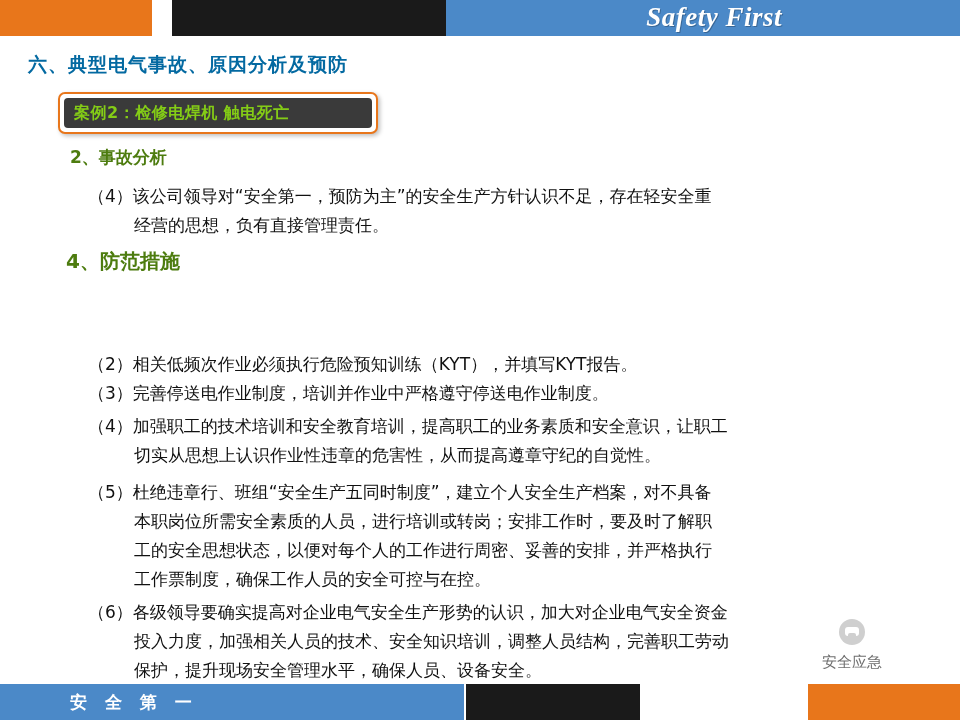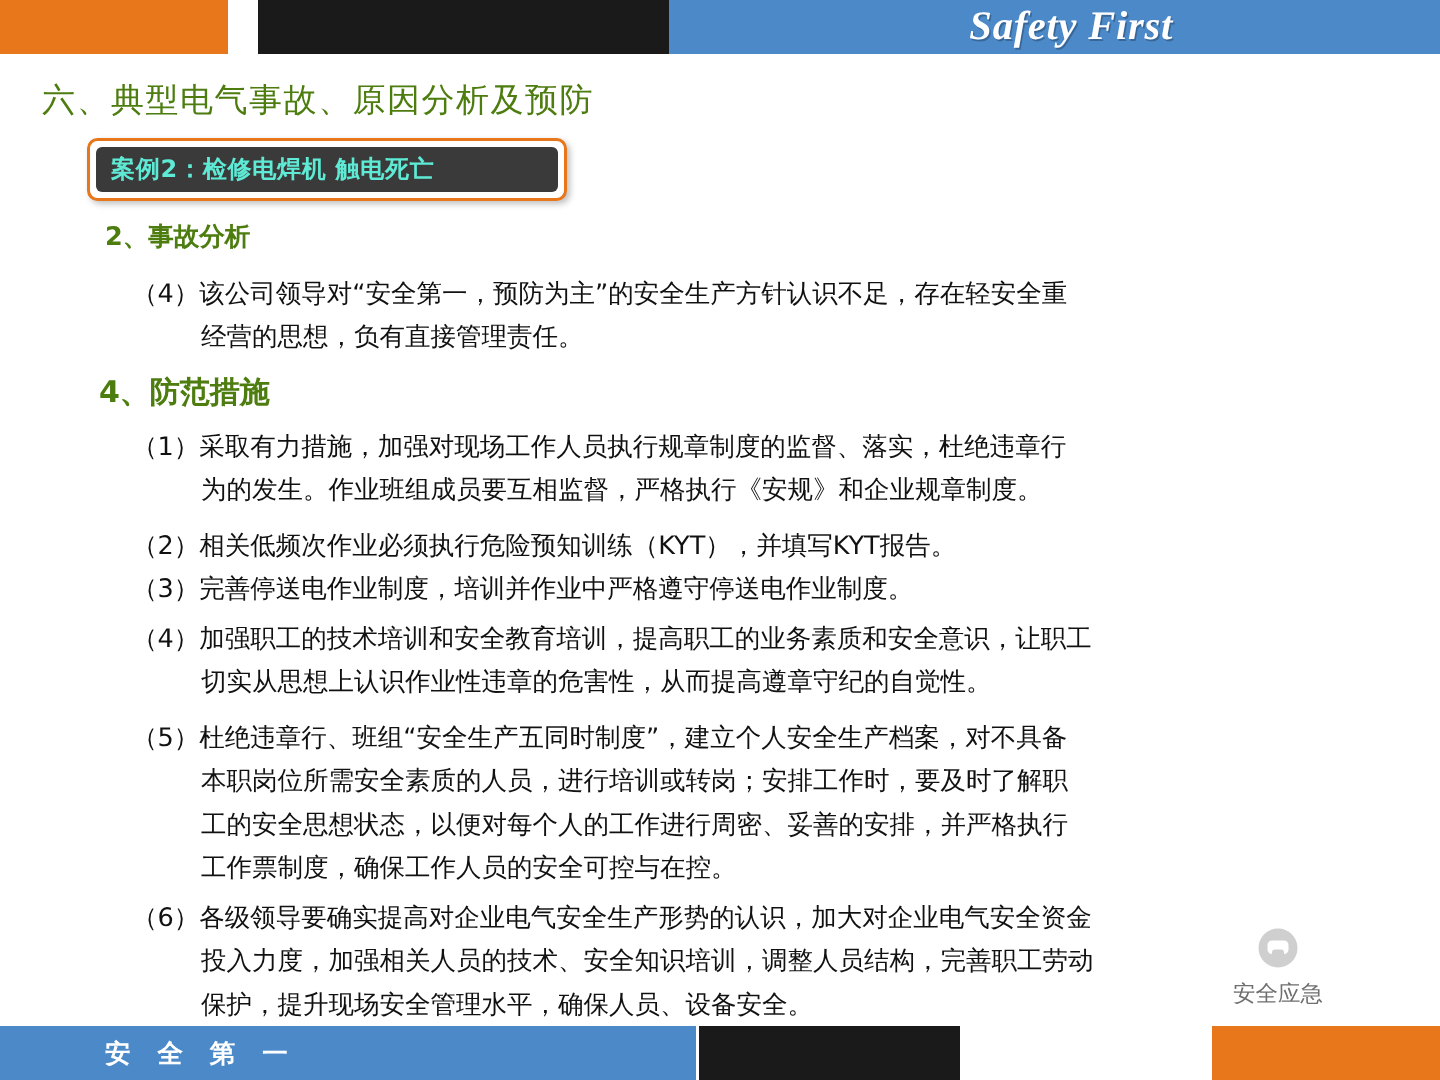--- a/index.html
+++ b/index.html
@@ -55,43 +55,43 @@
     font-weight: bold;
     font-size: 27px;
     letter-spacing: 0.5px;
     text-shadow: 1px 1px 0 rgba(0,0,0,0.25);
   }
 
   
   .section-title {
     position: absolute;
     left: 28px; top: 52px;
-    color: #4d7c0f;
-    font-size: 22px;
-    font-weight: normal;
+    color: #0369a1;
+    font-size: 19px;
+    font-weight: bold;
     letter-spacing: 1px;
     font-family: "DejaVu Sans", "Liberation Sans", sans-serif;
   }
 
   .case-badge {
     position: absolute;
     left: 58px; top: 92px;
     width: 316px; height: 38px;
     border: 2px solid #e8761b;
     border-radius: 7px;
     background: #ffffff;
     box-shadow: 2px 2px 4px rgba(0,0,0,0.25);
   }
   .case-badge .inner {
     position: absolute;
     left: 4px; top: 4px;
     width: 308px; height: 30px;
     background: #3a3a3a;
     border-radius: 4px;
-    color: #5eead4;
+    color: #84cc16;
     font-size: 16px;
     font-weight: bold;
     line-height: 30px;
     padding-left: 10px;
     box-sizing: border-box;
     letter-spacing: 0.5px;
   }
 
   .sub-head {
     position: absolute;
@@ -223,22 +223,20 @@
   <div class="case-badge">
     <div class="inner">案例2：检修电焊机 触电死亡</div>
   </div>
 
   <div class="sub-head" id="sub-head-1">2、事故分析</div>
   <div class="sub-head" id="sub-head-2">4、防范措施</div>
 
   <div class="para hang" id="p-2-4"><span class="lead">（4）</span><span>该公司领导对“安全第一，预防为主”的安全生产方针认识不足，存在轻安全重
 经营的思想，负有直接管理责任。</span></div>
 
-  <div class="para hang" id="p-3-1"><span class="lead">（1）</span><span>采取有力措施，加强对现场工作人员执行规章制度的监督、落实，杜绝违章行
-为的发生。作业班组成员要互相监督，严格执行《安规》和企业规章制度。</span></div>
 
   <div class="para hang" id="p-3-2"><span class="lead">（2）</span><span>相关低频次作业必须执行危险预知训练（KYT），并填写KYT报告。</span></div>
 
   <div class="para hang" id="p-3-3"><span class="lead">（3）</span><span>完善停送电作业制度，培训并作业中严格遵守停送电作业制度。</span></div>
 
   <div class="para hang" id="p-3-4"><span class="lead">（4）</span><span>加强职工的技术培训和安全教育培训，提高职工的业务素质和安全意识，让职工
 切实从思想上认识作业性违章的危害性，从而提高遵章守纪的自觉性。</span></div>
 
   <div class="para hang" id="p-3-5"><span class="lead">（5）</span><span>杜绝违章行、班组“安全生产五同时制度”，建立个人安全生产档案，对不具备
 本职岗位所需安全素质的人员，进行培训或转岗；安排工作时，要及时了解职

